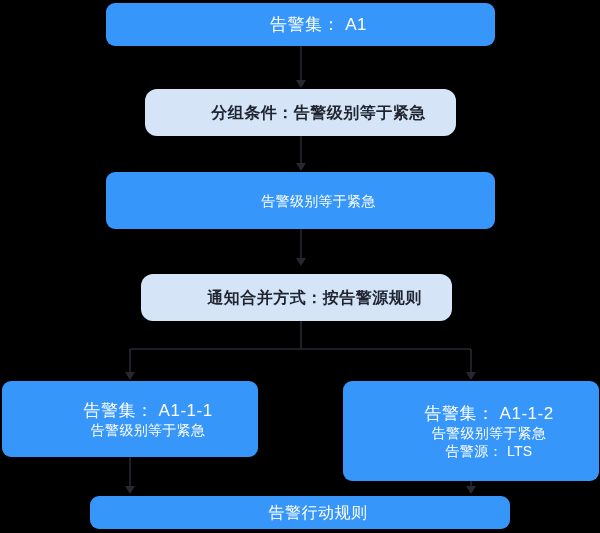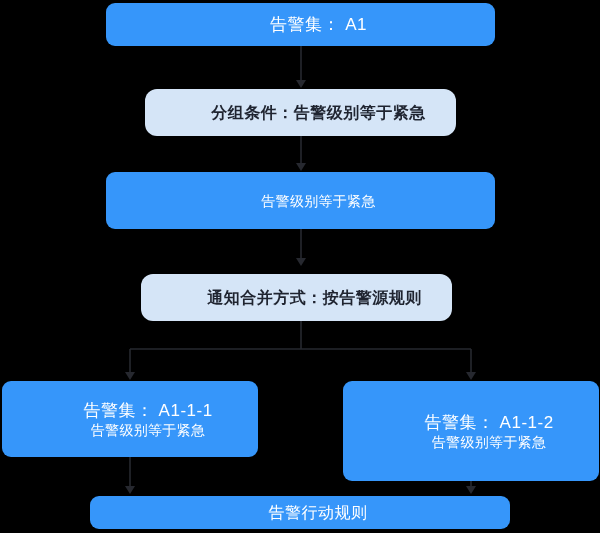--- a/index.html
+++ b/index.html
@@ -94,19 +94,20 @@
   </div>
 
   <div class="node blue n-a111">
     <div class="node-title">告警集： A1-1-1</div>
     <div class="node-sub">告警级别等于紧急</div>
   </div>
 
   <div class="node blue n-a112">
     <div class="node-title">告警集： A1-1-2</div>
     <div class="node-sub">告警级别等于紧急</div>
+    <div class="node-sub">告警源： LTS</div>
   </div>
 
   <div class="node blue n-action">
     <div class="node-label">告警行动规则</div>
   </div>
 
 </div>
 
 </body></html>

